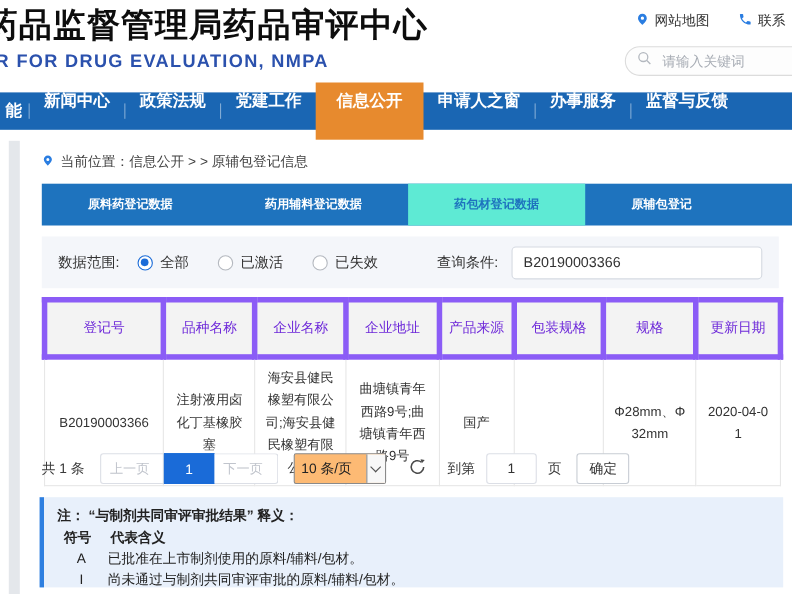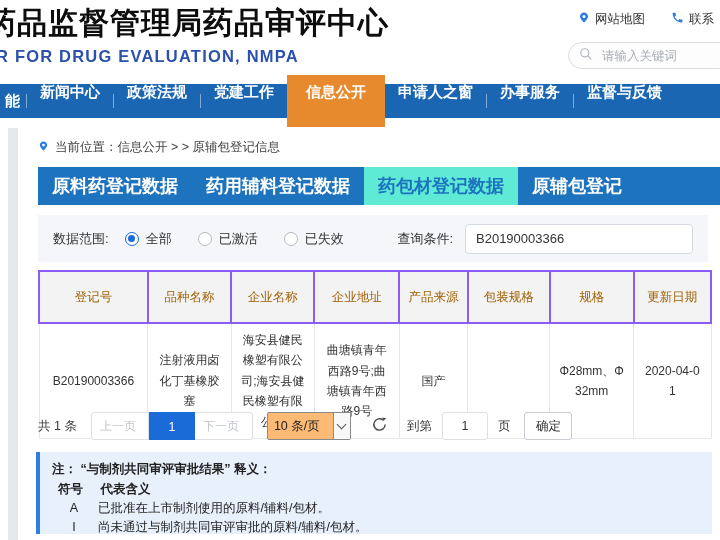--- a/index.html
+++ b/index.html
@@ -32,21 +32,21 @@
   .nav-partial span{margin-left:-8px;display:inline-block;}
 
   .side-strip{left:8px;top:128px;width:10px;height:412px;background:#e4e7eb;}
 
   
   .breadcrumb{left:38px;top:139px;display:flex;align-items:center;gap:6px;
     font-size:12.5px;color:#404040;}
 
   
   .tabs{left:38px;top:167px;width:682px;height:38px;background:#1e73be;display:flex;}
-  .tab{padding:0 14px;line-height:38px;color:#fff;font-size:18px;font-weight:bold;
+  .tab{padding:0 42px;line-height:38px;color:#fff;font-size:11px;font-weight:bold;
     cursor:pointer;}
   .tab.active{background:#5eead4;color:#1e73be;}
 
   
   .filter{left:38px;top:215px;width:670px;height:47px;background:#f4f6fa;display:flex;
     align-items:center;padding:0 15px;font-size:13px;color:#333;}
   .scope-label{margin-right:16px;}
   .radio-opt{display:flex;align-items:center;gap:7px;margin-right:26px;cursor:pointer;}
   .radio{width:14px;height:14px;border-radius:50%;border:1px solid #b4b8bf;
     background:#fff;display:inline-block;position:relative;}
@@ -54,22 +54,22 @@
   .radio.checked::after{content:"";position:absolute;left:2.5px;top:2.5px;right:2.5px;
     bottom:2.5px;border-radius:50%;background:#1a6bd8;}
   .query-label{margin-left:auto;margin-right:12px;}
   .query-input{width:228px;height:30px;border:1px solid #d5dae2;border-radius:4px;
     background:#fff;font-size:13px;color:#333;padding:0 10px;outline:none;
     font-family:"Liberation Sans",sans-serif;}
 
   
   .data-table{left:38px;top:270px;width:674px;border-collapse:collapse;
     table-layout:fixed;}
-  .data-table th{height:52px;background:#f3f3f3;color:#a16207;font-size:12.5px;
-    font-weight:normal;border:2px solid #8b5cf6;text-align:center;}
+  .data-table th{height:52px;background:#f3f3f3;color:#6d28d9;font-size:12.5px;
+    font-weight:normal;border:5px solid #8b5cf6;text-align:center;}
   .data-table td{height:88px;background:#fff;color:#333;font-size:12px;
     border:1px solid #e7e7e7;text-align:center;padding:6px 8px;line-height:1.7;
     word-break:break-all;}
 
   
   .pager{left:38px;top:411px;width:674px;height:30px;display:flex;align-items:center;
     font-size:12.5px;color:#3a3a3a;white-space:nowrap;}
   .pg-total{margin-right:14px;}
   .pg-group{display:flex;}
   .pg-btn{min-width:58px;height:28px;line-height:26px;border:1px solid #dcdfe6;

